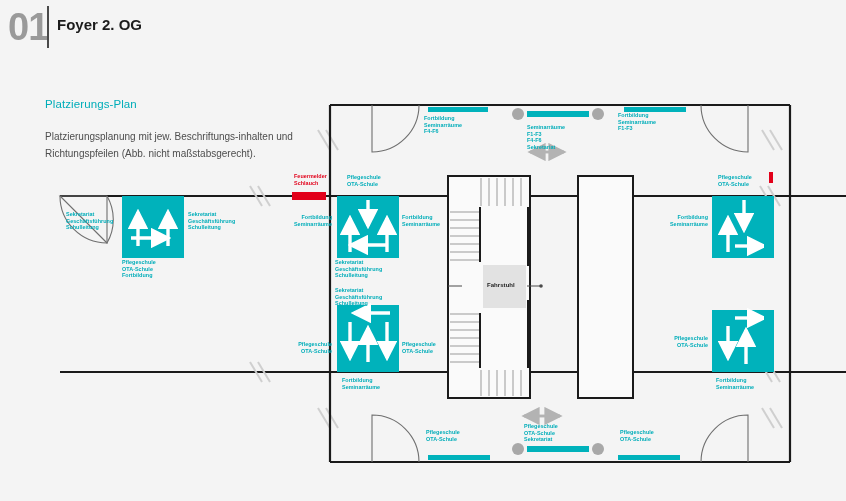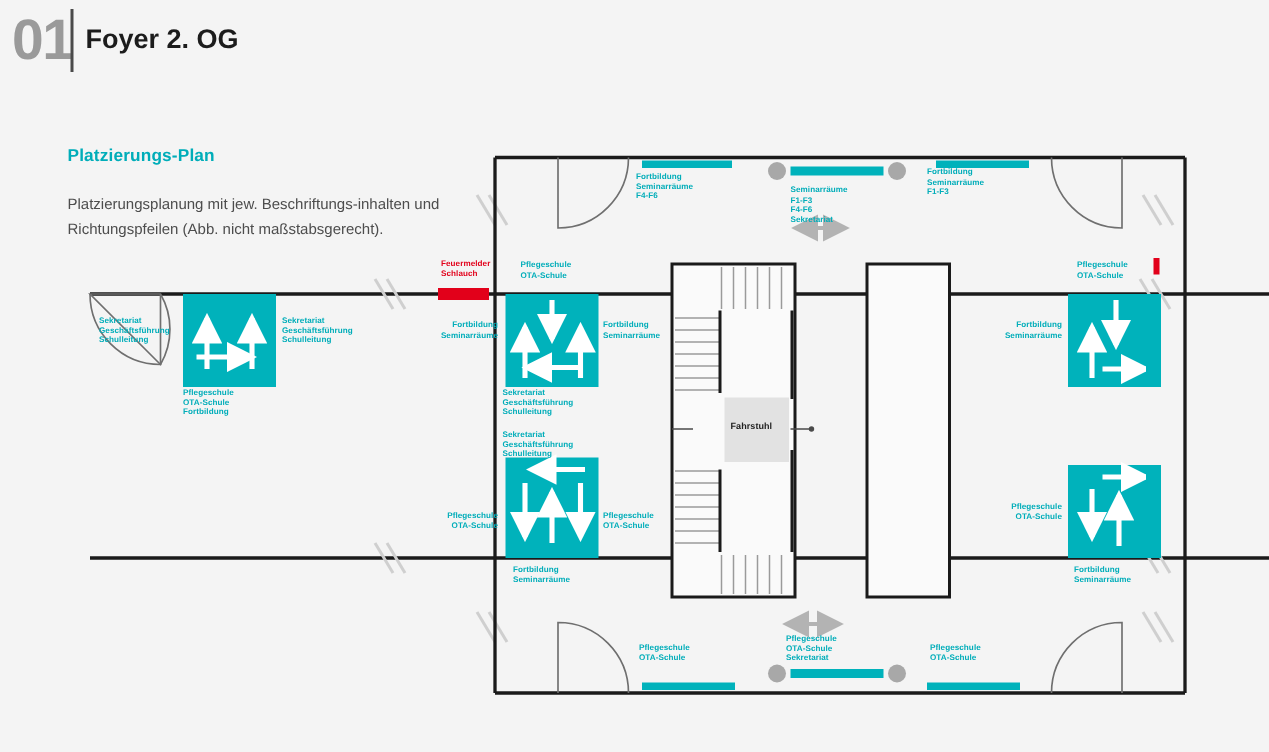--- a/index.html
+++ b/index.html
@@ -14,27 +14,27 @@
 
   
   .hdr{position:absolute;left:0;top:0;width:694px;height:62px;}
   .hdr-num{
     position:absolute;left:8px;top:6px;
     font-size:38px;font-weight:bold;color:#9a9a9a;letter-spacing:-1px;
   }
   .hdr-rule{position:absolute;left:47px;top:6px;width:2px;height:42px;background:#4a4a4a;}
   .hdr-title{
     position:absolute;left:57px;top:16px;
-    font-size:18px;font-weight:bold;color:#1c1c1c;
+    font-size:15px;font-weight:bold;color:#1c1c1c;
   }
 
   
   .intro-title{
     position:absolute;left:45px;top:98px;
-    font-size:11.5px;font-weight:bold;color:#00adb9;letter-spacing:.1px;
+    font-size:11.5px;font-weight:normal;color:#00adb9;letter-spacing:.1px;
   }
   .intro-body{
     position:absolute;left:45px;top:128px;width:260px;
     font-size:10px;line-height:17px;color:#4d4d4d;
   }
 
   
   .plan{position:absolute;left:0;top:0;width:846px;height:501px;}
   .plan svg{display:block;}
 

